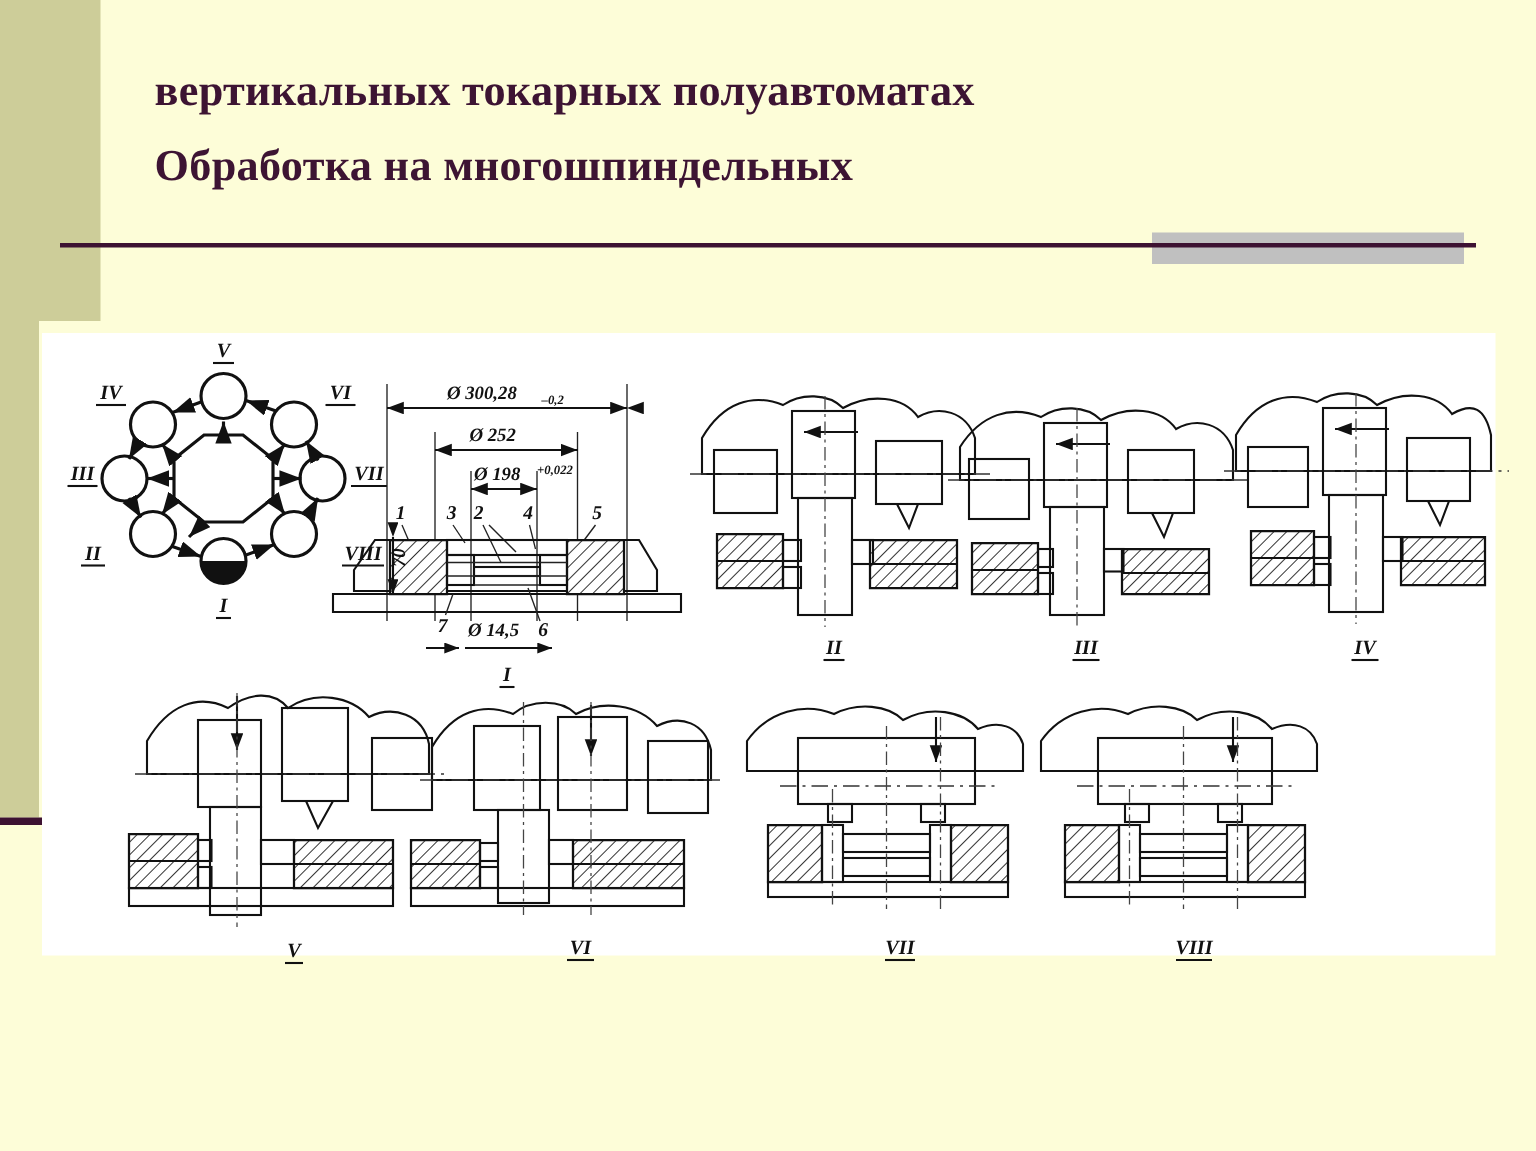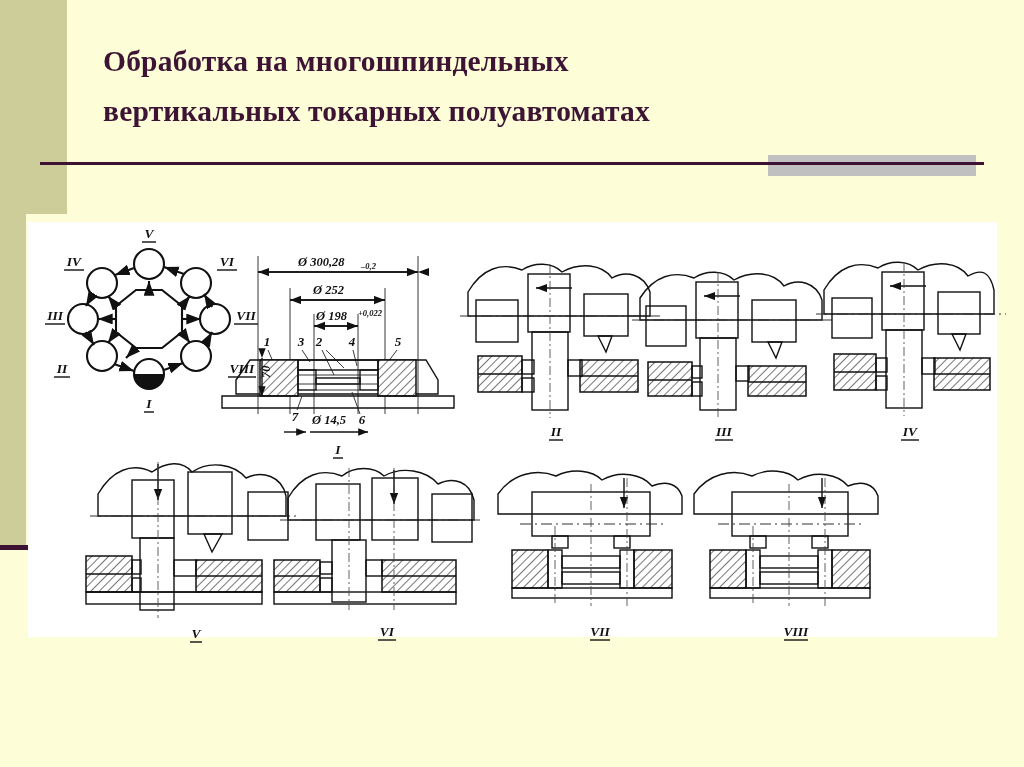--- a/index.html
+++ b/index.html
@@ -55,22 +55,22 @@
 <div id="slide">
 
   <div class="olive-top"></div>
   <div class="olive-strip"></div>
   <div class="olive-rule"></div>
 
   <div class="gray-bar"></div>
   <div class="title-rule"></div>
 
   <div class="title">
+    <span class="title-line">вертикальных токарных полуавтоматах</span>
     <span class="title-line">Обработка на многошпиндельных</span>
-    <span class="title-line">вертикальных токарных полуавтоматах</span>
   </div>
 
   <div class="panel">
 
     <svg width="969" height="415" viewBox="0 0 969 415">
       <defs>
         <pattern id="hp" patternUnits="userSpaceOnUse" width="6" height="6" patternTransform="rotate(45)">
           <rect width="6" height="6" fill="#fff"></rect>
           <line x1="0" y1="0" x2="0" y2="6" stroke="#111" stroke-width="1.15"></line>
         </pattern>

